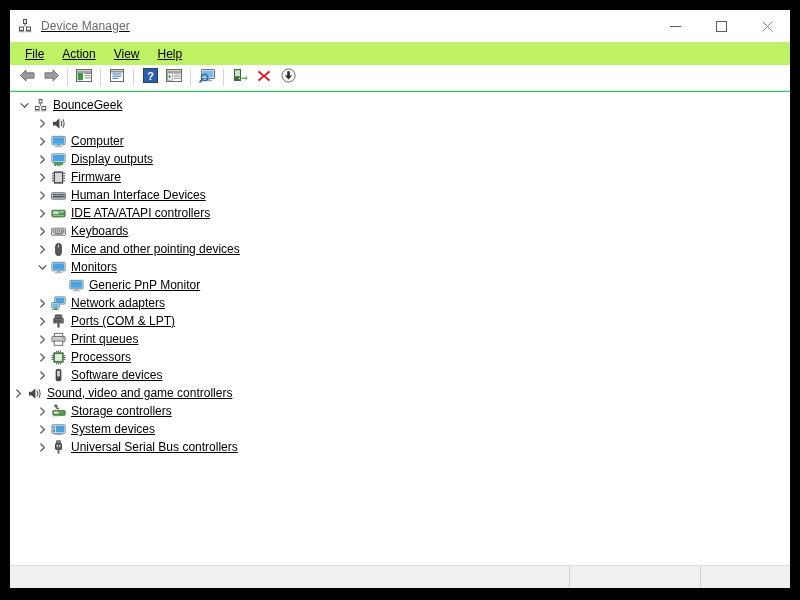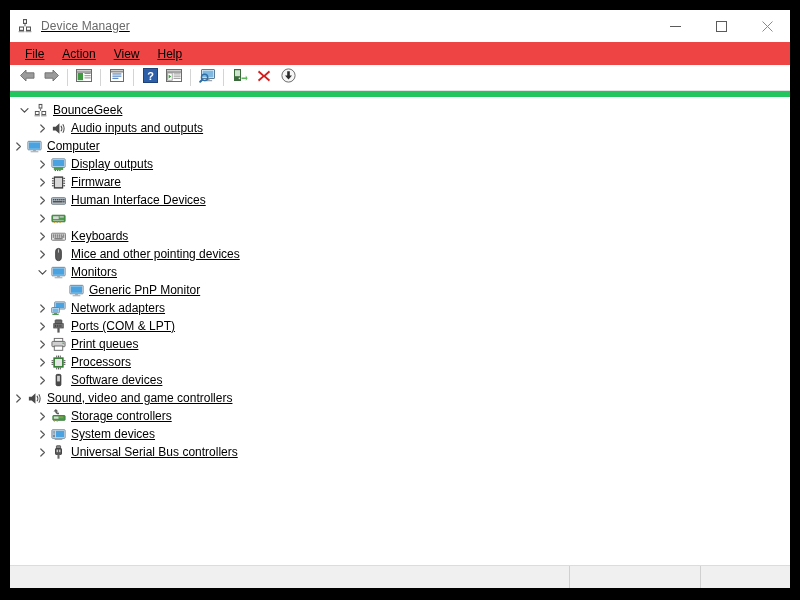--- a/index.html
+++ b/index.html
@@ -55,21 +55,21 @@
     color: #5a5a5a;
   }
 
   
   .menubar {
     height: 23px;
     display: flex;
     align-items: center;
     padding-left: 6px;
     flex: 0 0 auto;
-    background: #ef4444;
+    background: #bef264;
   }
   .menu-item {
     font-size: 12px;
     color: #000000;
     padding: 2px 9px;
     white-space: nowrap;
   }
 
   
   .toolbar {
@@ -90,21 +90,21 @@
     width: 1px; height: 17px;
     background: #d4d4d4;
     margin: 0 4px;
     flex: 0 0 auto;
   }
 
   
   .tree-wrap {
     flex: 1 1 auto;
     background: #ffffff;
-    border-top: 6px solid #22c55e;
+    border-top: 1px solid #22c55e;
     overflow: hidden;
     position: relative;
     padding-top: 4px;
   }
   .node {
     height: 18px;
     display: flex;
     align-items: center;
     white-space: nowrap;
     font-size: 12px;
@@ -325,24 +325,23 @@
             <path d="M2.8 1 L6.4 4.5 L2.8 8" fill="none" stroke="#585858" stroke-width="1.2" stroke-linecap="round" stroke-linejoin="round"></path>
           </svg>
       </span>
       <span class="nicon">
         <svg width="15" height="15" viewBox="0 0 16 16">
           <path d="M2 6 L5 6 L9 2.5 L9 13.5 L5 10 L2 10 Z" fill="#4a4a4a"></path>
           <path d="M10.6 5 Q12.6 8 10.6 11" fill="none" stroke="#4a4a4a" stroke-width="1.1"></path>
           <path d="M12.6 3.4 Q15.4 8 12.6 12.6" fill="none" stroke="#4a4a4a" stroke-width="1.1"></path>
         </svg>
       </span>
-      <span class="nlabel">Audio inputs and outputs</span>
-    </div>
-
-    <div class="node" style="">
+    </div>
+
+    <div class="node" style="padding-left:24px">
       <span class="chev">
         <svg width="9" height="9" viewBox="0 0 9 9">
             <path d="M2.8 1 L6.4 4.5 L2.8 8" fill="none" stroke="#585858" stroke-width="1.2" stroke-linecap="round" stroke-linejoin="round"></path>
           </svg>
       </span>
       <span class="nicon">
         <svg width="15" height="15" viewBox="0 0 16 16">
           <rect x="1" y="2.5" width="14" height="9" rx="0.6" fill="#ffffff" stroke="#5b7c99"></rect>
           <rect x="2" y="3.5" width="12" height="7" fill="#4aa3e0"></rect>
           <rect x="6.5" y="11.6" width="3" height="1.4" fill="#9aa7b0"></rect>
@@ -427,20 +426,21 @@
         <svg width="15" height="15" viewBox="0 0 16 16">
           <rect x="1" y="4.5" width="14" height="7" rx="0.6" fill="#4e9a4e" stroke="#3a7a3a"></rect>
           <rect x="2.2" y="5.6" width="6" height="3" fill="#d8d8d8"></rect>
           <rect x="9.2" y="5.6" width="4.4" height="1.4" fill="#cfcfcf"></rect>
           <rect x="2.2" y="9.6" width="11.4" height="1" fill="#9ac39a"></rect>
           <rect x="3" y="11.5" width="1.4" height="1.4" fill="#cfa13a"></rect>
           <rect x="6" y="11.5" width="1.4" height="1.4" fill="#cfa13a"></rect>
           <rect x="9" y="11.5" width="1.4" height="1.4" fill="#cfa13a"></rect>
         </svg>
       </span>
+      <span class="nlabel">IDE ATA/ATAPI controllers</span>
     </div>
 
     <div class="node" style="padding-left:24px">
       <span class="chev">
         <svg width="9" height="9" viewBox="0 0 9 9">
             <path d="M2.8 1 L6.4 4.5 L2.8 8" fill="none" stroke="#585858" stroke-width="1.2" stroke-linecap="round" stroke-linejoin="round"></path>
           </svg>
       </span>
       <span class="nicon">
         <svg width="15" height="15" viewBox="0 0 16 16">

